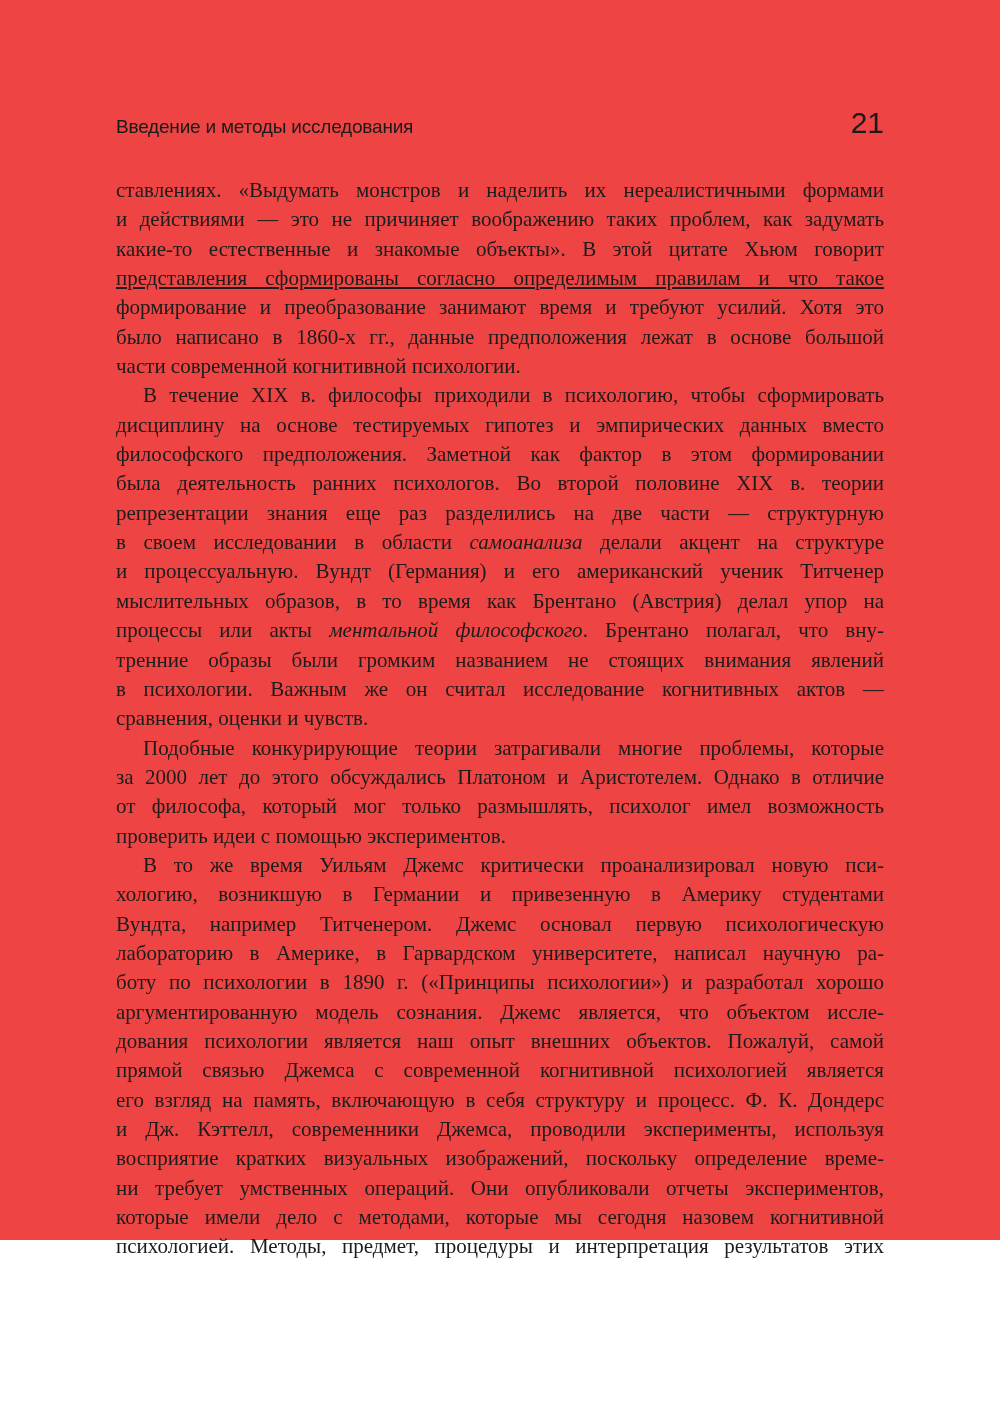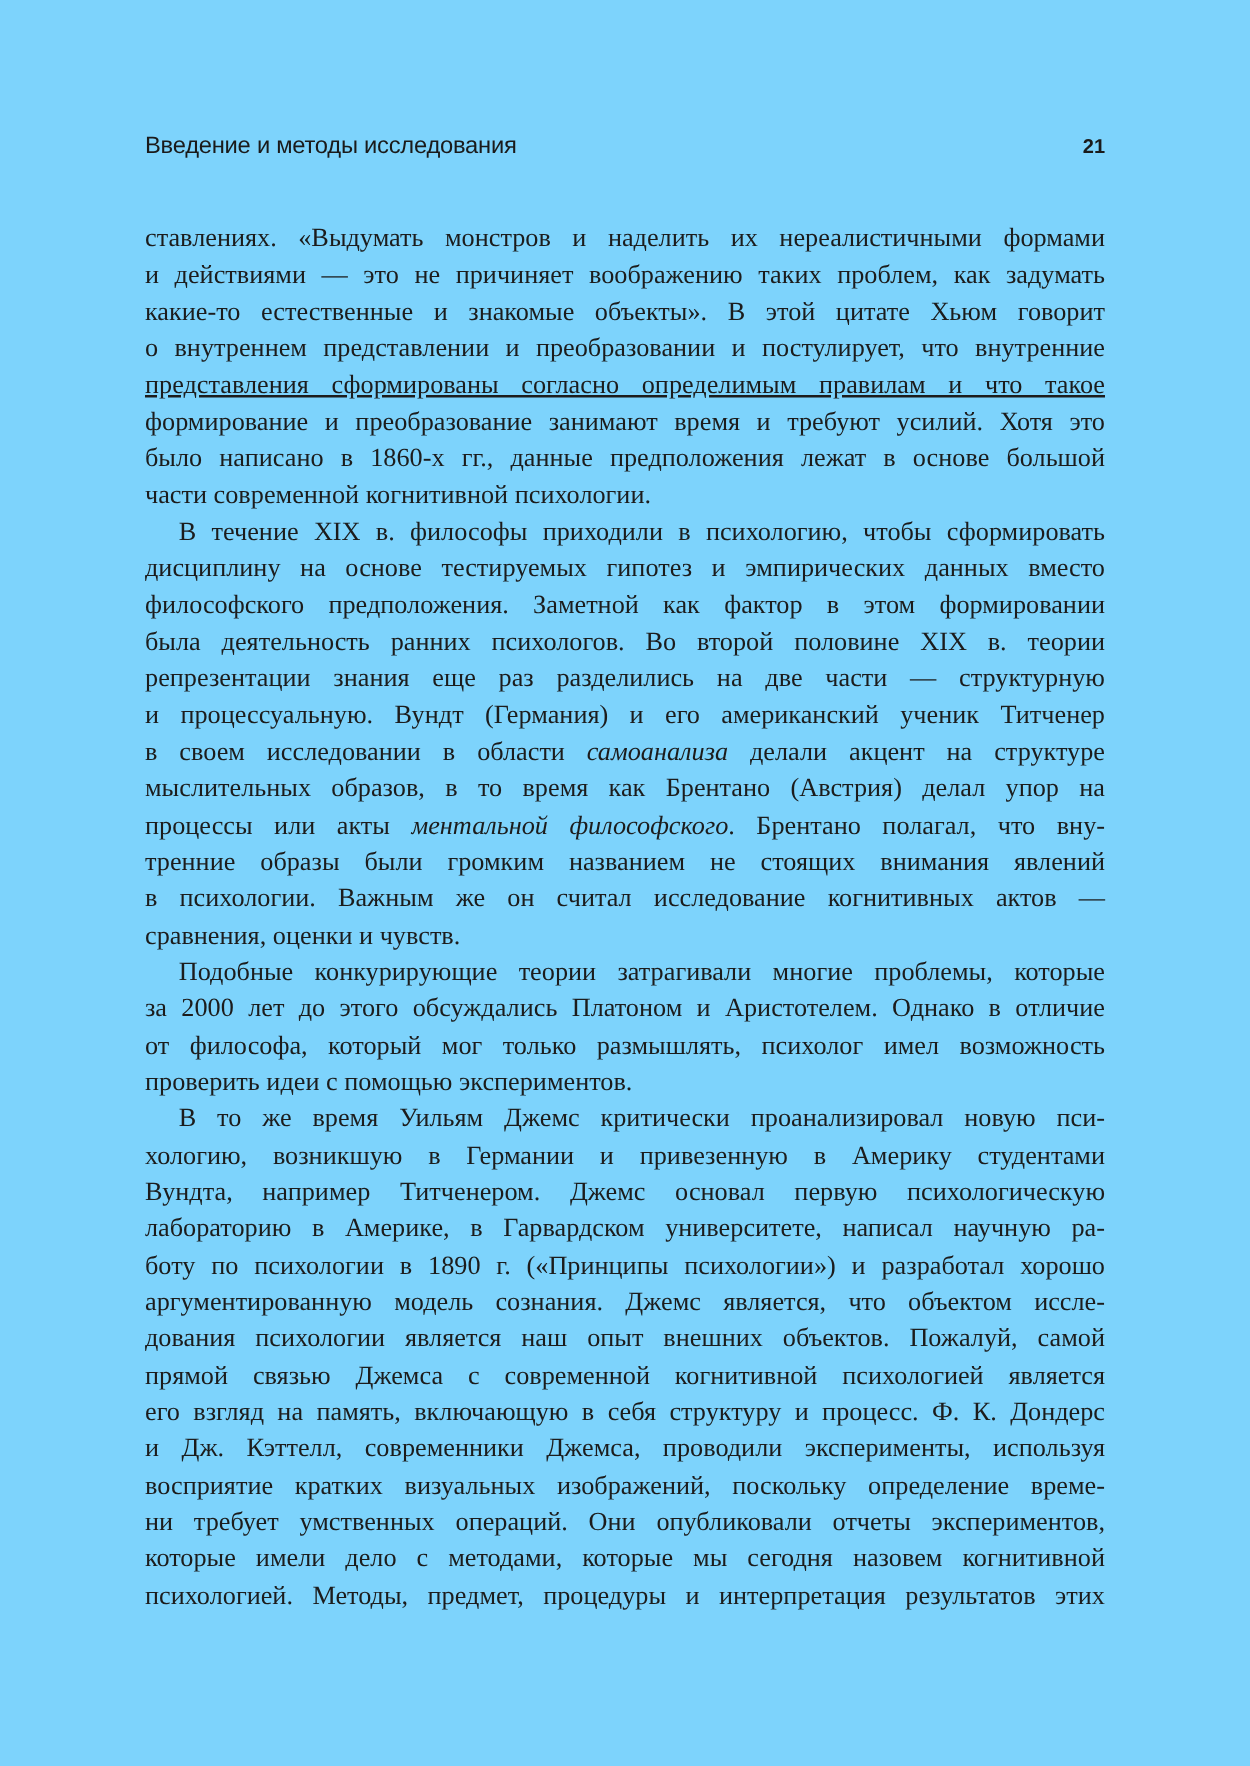--- a/index.html
+++ b/index.html
@@ -1,24 +1,24 @@
 <!DOCTYPE html>
 <html><head>
 <meta charset="utf-8">
 <style>
   html, body { margin: 0; padding: 0; background: #ffffff; }
   body { width: 1000px; height: 1413px; position: relative; overflow: hidden; }
-  .page { position: absolute; left: 0; top: 0; width: 1000px; height: 1413px; background: #7dd3fc; }
+  .page { position: absolute; left: 0; top: 0; width: 1000px; height: 1240px; background: #ef4444; }
   .running-head {
     position: absolute; left: 116px; top: 106px; width: 768px; height: 30px;
     display: flex; justify-content: space-between; align-items: baseline;
     color: #1a1a1a;
   }
   .running-title { font-family: "Liberation Sans", sans-serif; font-size: 19px; letter-spacing: -0.2px; }
-  .page-number { font-family: "Liberation Sans", sans-serif; font-size: 16px; font-weight: bold; }
+  .page-number { font-family: "Liberation Sans", sans-serif; font-size: 30px; font-weight: normal; }
   .body-text {
     position: absolute; left: 116px; top: 176px; width: 768px;
     font-family: "Liberation Serif", serif; font-size: 21px; line-height: 29.35px;
     color: #1c1c1c;
   }
   .line {
     display: block; white-space: nowrap; height: 29.35px;
     text-align: justify; text-align-last: justify;
   }
   .line.last { text-align-last: left; }
@@ -32,34 +32,33 @@
   <div class="running-head">
     <span class="running-title">Введение и методы исследования</span>
     <span class="page-number">21</span>
   </div>
 
   <div class="body-text" id="body-text">
       <div>
         <span class="line" style="width: 768px;">ставлениях. «Выдумать монстров и наделить их нереалистичными формами</span>
         <span class="line" style="width: 768px;">и действиями — это не причиняет воображению таких проблем, как задумать</span>
         <span class="line" style="width: 768px;">какие-то естественные и знакомые объекты». В этой цитате Хьюм говорит</span>
-        <span class="line" style="width: 768px;">о внутреннем представлении и преобразовании и постулирует, что внутренние</span>
         <span class="line" style="width: 768px; text-decoration: underline;">представления сформированы согласно определимым правилам и что такое</span>
         <span class="line" style="width: 768px;">формирование и преобразование занимают время и требуют усилий. Хотя это</span>
         <span class="line" style="width: 768px;">было написано в 1860-х гг., данные предположения лежат в основе большой</span>
         <span class="line last">части современной когнитивной психологии.</span>
       </div>
       <div>
         <span class="line indent" style="width: 741px;">В течение XIX в. философы приходили в психологию, чтобы сформировать</span>
         <span class="line" style="width: 768px;">дисциплину на основе тестируемых гипотез и эмпирических данных вместо</span>
         <span class="line" style="width: 768px;">философского предположения. Заметной как фактор в этом формировании</span>
         <span class="line" style="width: 768px;">была деятельность ранних психологов. Во второй половине XIX в. теории</span>
         <span class="line" style="width: 768px;">репрезентации знания еще раз разделились на две части — структурную</span>
+        <span class="line" style="width: 768px;">в своем исследовании в области <em>самоанализа</em> делали акцент на  структуре</span>
         <span class="line" style="width: 768px;">и процессуальную. Вундт (Германия) и его американский ученик Титченер</span>
-        <span class="line" style="width: 768px;">в своем исследовании в области <em>самоанализа</em> делали акцент на  структуре</span>
         <span class="line" style="width: 768px;">мыслительных образов, в то время как Брентано (Австрия) делал упор на</span>
         <span class="line" style="width: 768px;">процессы или акты <em>ментальной философского</em>. Брентано полагал, что вну-</span>
         <span class="line" style="width: 768px;">тренние образы были громким названием не стоящих внимания явлений</span>
         <span class="line" style="width: 768px;">в психологии. Важным же он считал исследование когнитивных актов —</span>
         <span class="line last">сравнения, оценки и чувств.</span>
       </div>
       <div>
         <span class="line indent" style="width: 741px;">Подобные конкурирующие теории затрагивали многие проблемы, которые</span>
         <span class="line" style="width: 768px;">за 2000 лет до этого обсуждались Платоном и Аристотелем. Однако в отличие</span>
         <span class="line" style="width: 768px;">от философа, который мог только размышлять, психолог имел возможность</span>

